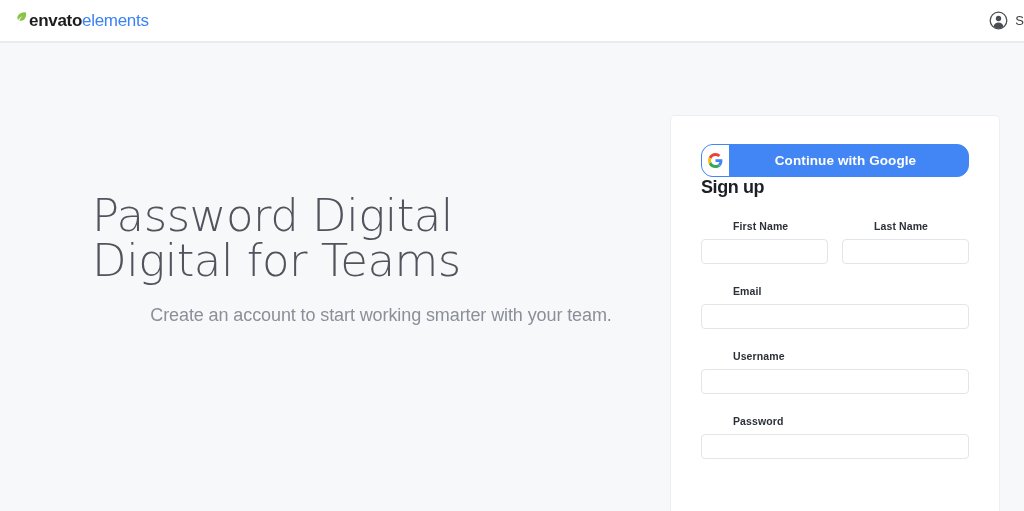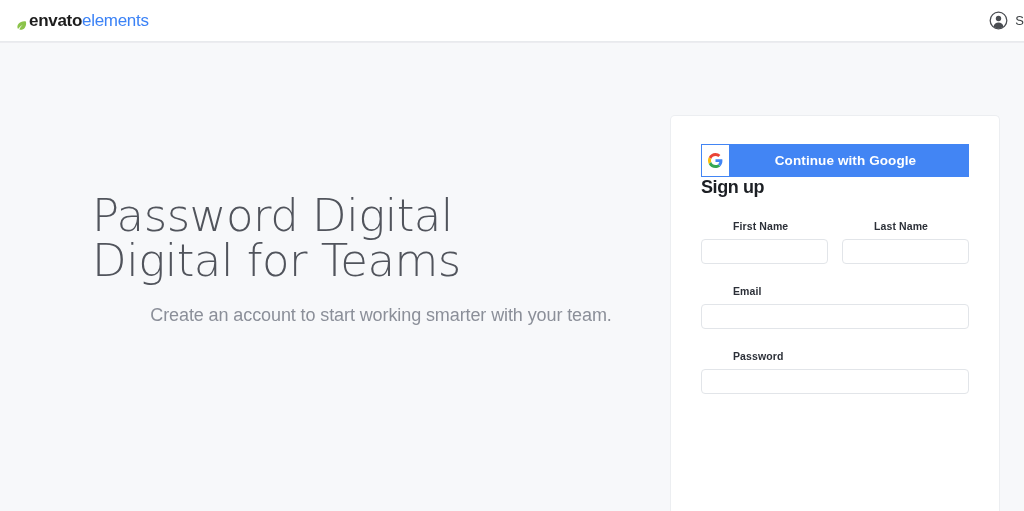--- a/index.html
+++ b/index.html
@@ -24,21 +24,21 @@
     background: #ffffff;
     border-bottom: 1px solid #e8eaed;
     display: flex;
     align-items: center;
     justify-content: space-between;
     padding: 0 14px 0 16px;
   }
 
   .logo {
     display: flex;
-    align-items: flex-end;
+    align-items: flex-start;
     font-size: 17px;
     letter-spacing: -0.3px;
     white-space: nowrap;
   }
   .logo-leaf {
     width: 11px;
     height: 11px;
     margin-right: 2px;
     flex: 0 0 auto;
     display: block;
@@ -116,21 +116,21 @@
     padding: 28px 30px 0 30px;
   }
 
   
   .google-btn {
     display: flex;
     align-items: stretch;
     height: 33px;
     width: 100%;
     border: 1px solid #4285f4;
-    border-radius: 0;
+    border-radius: 12px;
     background: #4285f4;
     overflow: hidden;
     cursor: pointer;
   }
   .google-g-box {
     width: 27px;
     background: #ffffff;
     display: flex;
     align-items: center;
     justify-content: center;
@@ -270,20 +270,24 @@
         <label class="field-label">Last Name</label>
         <input class="field-input" type="text" placeholder="" style="">
       </div>
     </div>
 
     <div class="field-group">
       <label class="field-label">Email</label>
       <input class="field-input" type="text" placeholder="" style="">
     </div>
 
+    <div class="field-group">
+      <label class="field-label">Username</label>
+      <input class="field-input" type="text" placeholder="" style="">
+    </div>
 
     <div class="field-group">
       <label class="field-label">Password</label>
       <input class="field-input" type="password" placeholder="" style="">
 
     </div>
 
   </div>
 
 </div>

